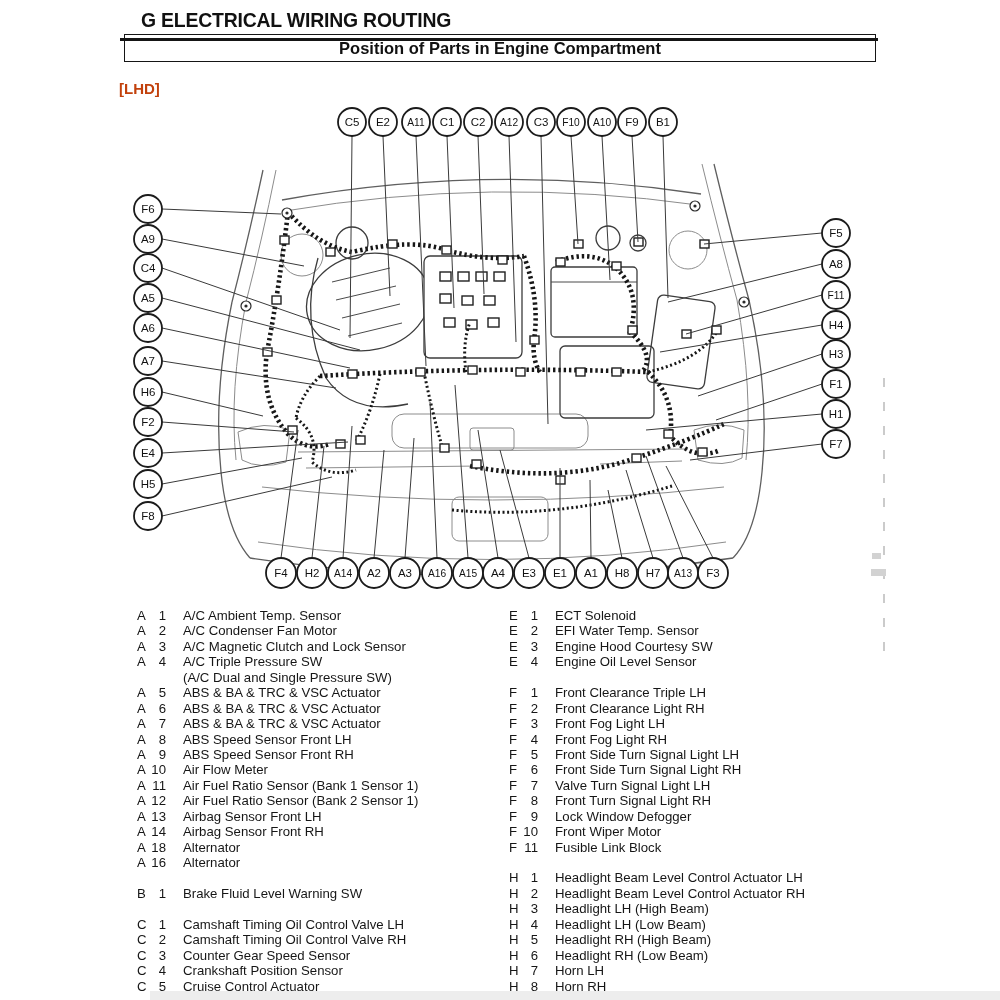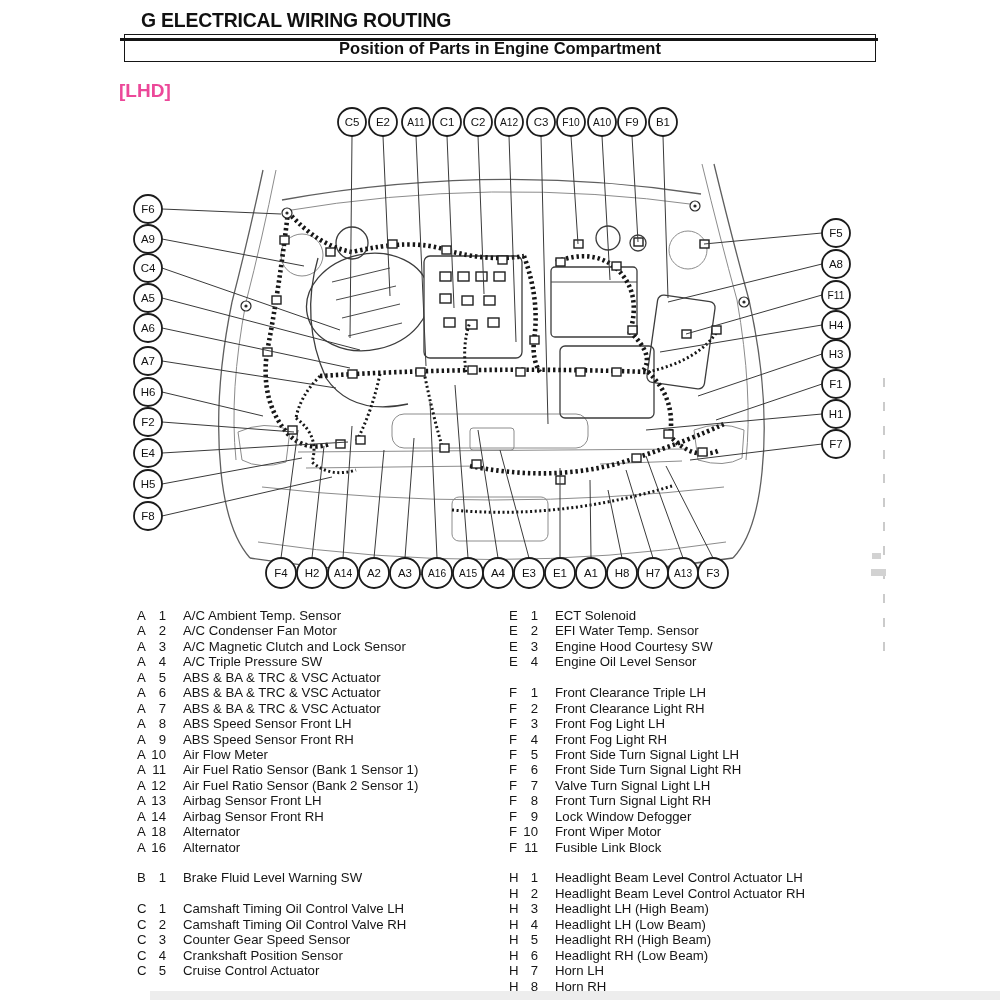--- a/index.html
+++ b/index.html
@@ -10,21 +10,21 @@
   .section-header{
     position:absolute;left:141px;top:9px;font-size:20px;font-weight:700;
     letter-spacing:-0.2px;white-space:nowrap;color:#111;transform:scaleX(.97);transform-origin:left;
   }
   .header-rule{position:absolute;left:120px;top:38px;width:758px;height:2.6px;background:#151515;}
   .title-box{
     position:absolute;left:124px;top:34px;width:750px;height:26px;border:1.7px solid #151515;
     display:flex;align-items:center;justify-content:center;
     font-size:16.5px;font-weight:700;color:#111;
   }
-  .lhd-label{position:absolute;left:119px;top:80px;font-size:19px;font-weight:700;color:#ec4899;}
+  .lhd-label{position:absolute;left:119px;top:80px;font-size:15px;font-weight:700;color:#c2410c;}
   #diagram-svg{position:absolute;left:0;top:0;}
   .body-line{fill:none;stroke:#5f5f5f;stroke-width:1.3px;}
   .body-line2{fill:none;stroke:#8c8c8c;stroke-width:1px;}
   .comp{fill:none;stroke:#3c3c3c;stroke-width:1.3px;}
   .comp-f{fill:#fff;stroke:#3c3c3c;stroke-width:1.3px;}
   .rib{fill:none;stroke:#4a4a4a;stroke-width:1px;}
   .harness{fill:none;stroke:#171717;stroke-width:4.6px;stroke-dasharray:2.4 2.9;}
   .harness-thin{fill:none;stroke:#171717;stroke-width:3px;stroke-dasharray:2 2.6;}
   .conn{fill:#fff;stroke:#202020;stroke-width:1.4px;}
   .bolt{fill:#fff;stroke:#2a2a2a;stroke-width:1.2px;}
@@ -339,20 +339,25 @@
         <span class="leg-l">A</span>
         <span class="leg-n">3</span>
         <span class="leg-t">A/C Magnetic Clutch and Lock Sensor</span>
       </div>
       <div class="legend-row">
         <span class="leg-l">A</span>
         <span class="leg-n">4</span>
         <span class="leg-t">A/C Triple Pressure SW</span>
       </div>
       <div class="legend-row">
+        <span class="leg-l"></span>
+        <span class="leg-n"></span>
+        <span class="leg-t">(A/C Dual and Single Pressure SW)</span>
+      </div>
+      <div class="legend-row">
         <span class="leg-l">A</span>
         <span class="leg-n">5</span>
         <span class="leg-t">ABS &amp; BA &amp; TRC &amp; VSC Actuator</span>
       </div>
       <div class="legend-row">
         <span class="leg-l">A</span>
         <span class="leg-n">6</span>
         <span class="leg-t">ABS &amp; BA &amp; TRC &amp; VSC Actuator</span>
       </div>
       <div class="legend-row">

